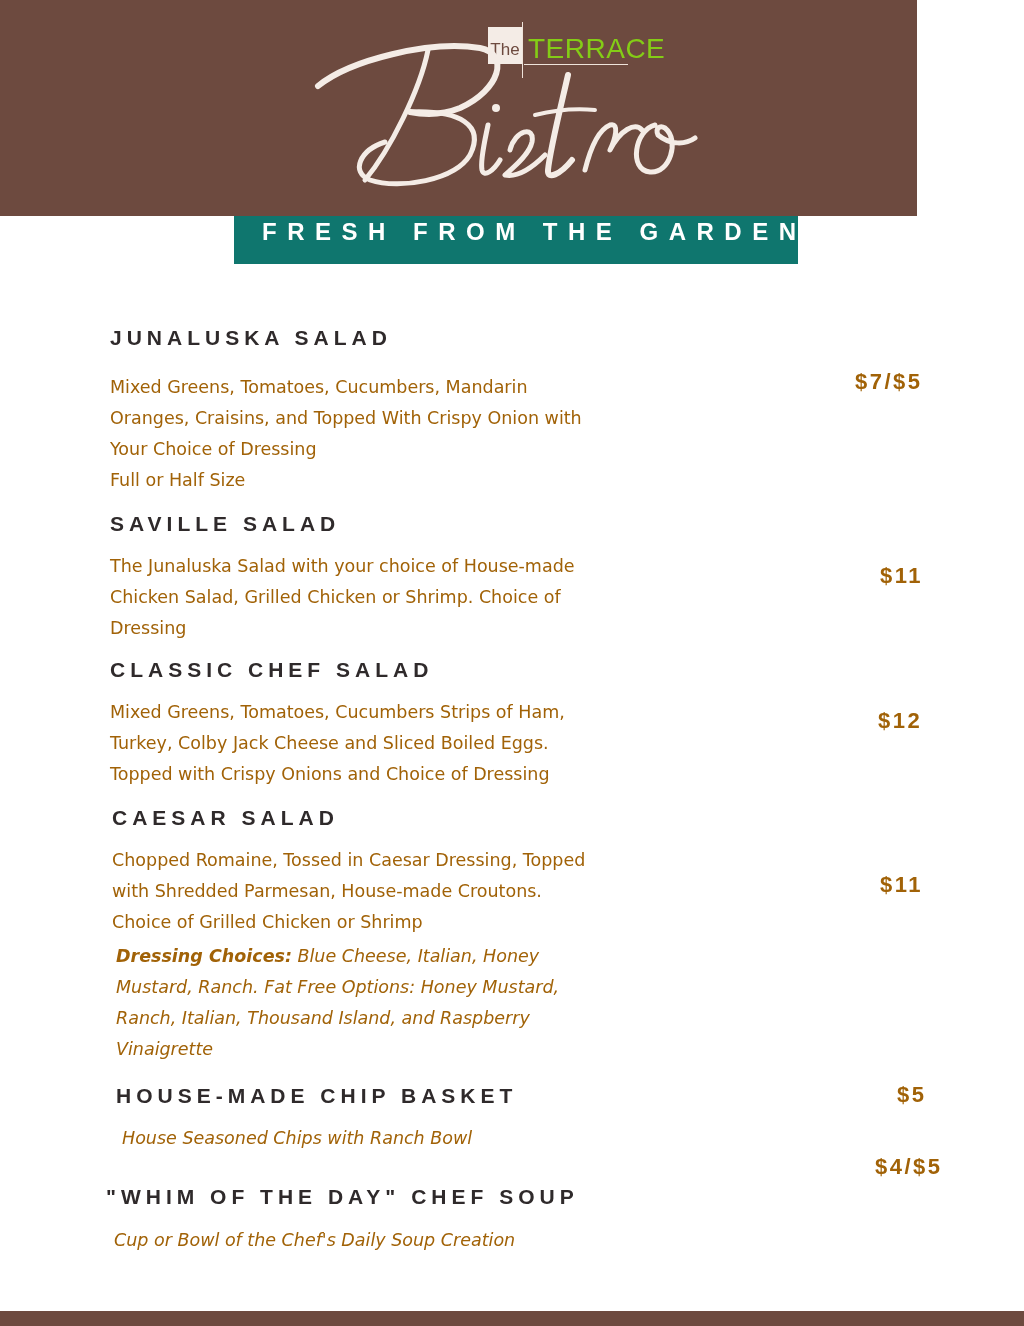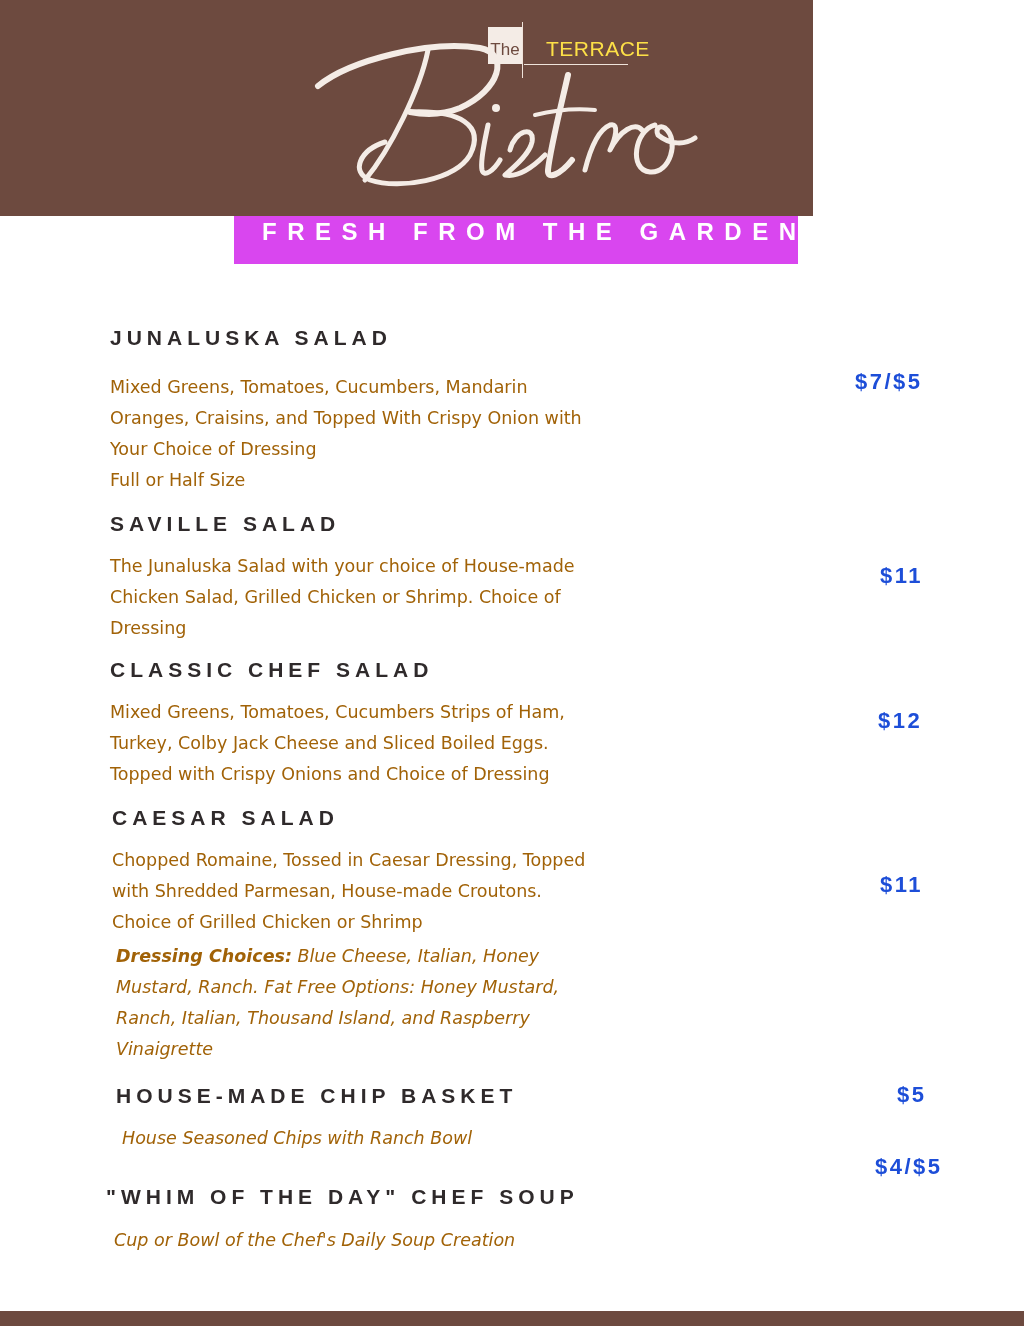--- a/index.html
+++ b/index.html
@@ -1,59 +1,59 @@
 <!DOCTYPE html>
 <html><head>
 <meta charset="utf-8">
 <style>
   html, body { margin:0; padding:0; }
   body {
     width:1024px; height:1326px; background:#ffffff; position:relative; overflow:hidden;
     font-family:"Liberation Sans", sans-serif; color:#3a3536;
   }
   .header {
-    position:absolute; left:0; top:0; width:813px; height:216px; background:#6d4a3f;
+    position:absolute; left:0; top:0; width:917px; height:216px; background:#6d4a3f;
   }
   .logo-terrace {
     position:absolute; left:488px; top:27px; height:37px; display:flex; align-items:center;
   }
   .logo-the {
     background:#f4ece6; color:#6d4a3f; font-family:"Liberation Sans", sans-serif;
     font-size:17px; height:37px; width:34px; display:flex; align-items:flex-end; justify-content:center;
     padding-bottom:4px; box-sizing:border-box; margin-right:0;
   }
   .logo-vline {
     width:1px; height:56px; background:#efe3da; position:absolute; left:522px; top:22px;
   }
   .logo-terrace-word {
-    color:#fde047; font-size:21px; letter-spacing:0.5px; margin-left:24px; padding-top:6px;
+    color:#84cc16; font-size:28px; letter-spacing:0.5px; margin-left:6px; padding-top:6px;
   }
   .logo-hline {
     position:absolute; left:524px; top:64px; width:104px; height:1px; background:#efe3da;
   }
   .logo-bistro {
     position:absolute; left:310px; top:30px; width:400px; height:170px;
   }
   .banner {
-    position:absolute; left:234px; top:216px; width:564px; height:48px; background:#d946ef;
+    position:absolute; left:234px; top:216px; width:564px; height:48px; background:#0f766e;
   }
   .banner-text {
     position:absolute; left:28px; top:2px; color:#ffffff; font-weight:bold; font-size:24px;
     letter-spacing:10.5px; white-space:nowrap;
   }
   .item-title {
     position:absolute; font-weight:bold; font-size:21px; letter-spacing:5px; color:#2f2a2b; white-space:nowrap;
   }
   .item-desc {
     position:absolute; font-size:19.5px; line-height:31px; color:#a16207; white-space:pre-line; width:560px;
     font-family:"DejaVu Sans", sans-serif; font-weight:normal; font-size:17.5px;
   }
   .italic { font-style:italic; }
   .price {
-    position:absolute; font-weight:bold; font-size:22px; letter-spacing:2.5px; color:#1d4ed8; white-space:nowrap;text-align:right;
+    position:absolute; font-weight:bold; font-size:22px; letter-spacing:2.5px; color:#a16207; white-space:nowrap;text-align:right;
   }
   .footer-bar {
     position:absolute; left:0; top:1311px; width:1024px; height:15px; background:#6d4a3f;
   }
   .dressing-label { font-weight:bold;text-align:right; }
 </style>
 </head>
 <body>
 
 <div class="header">

